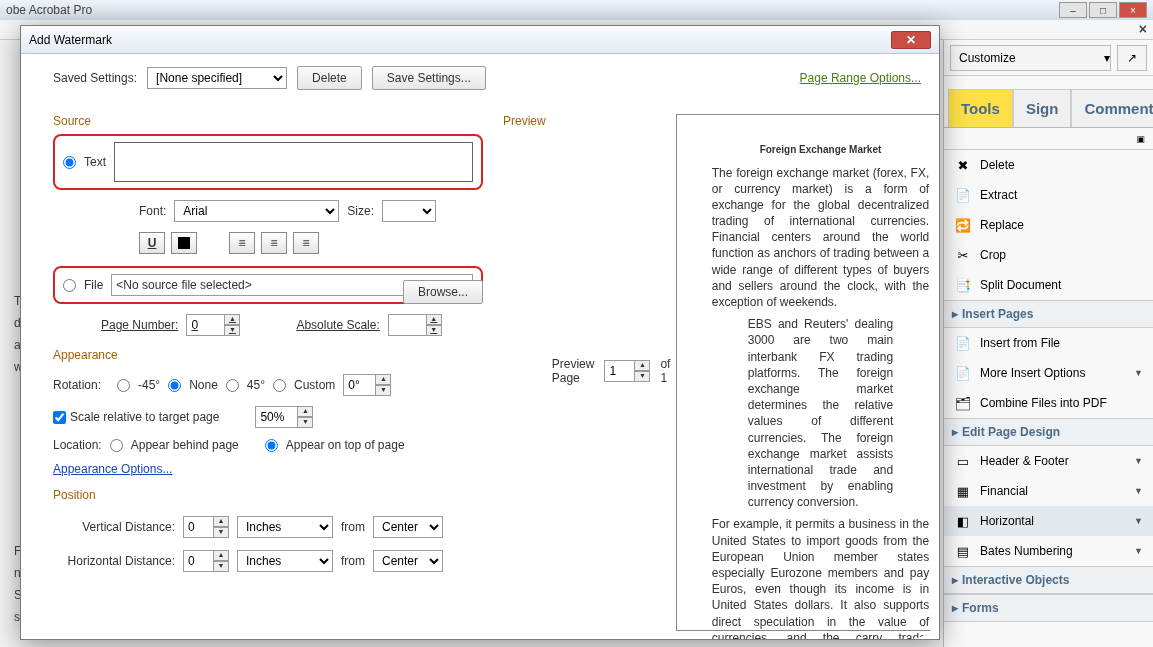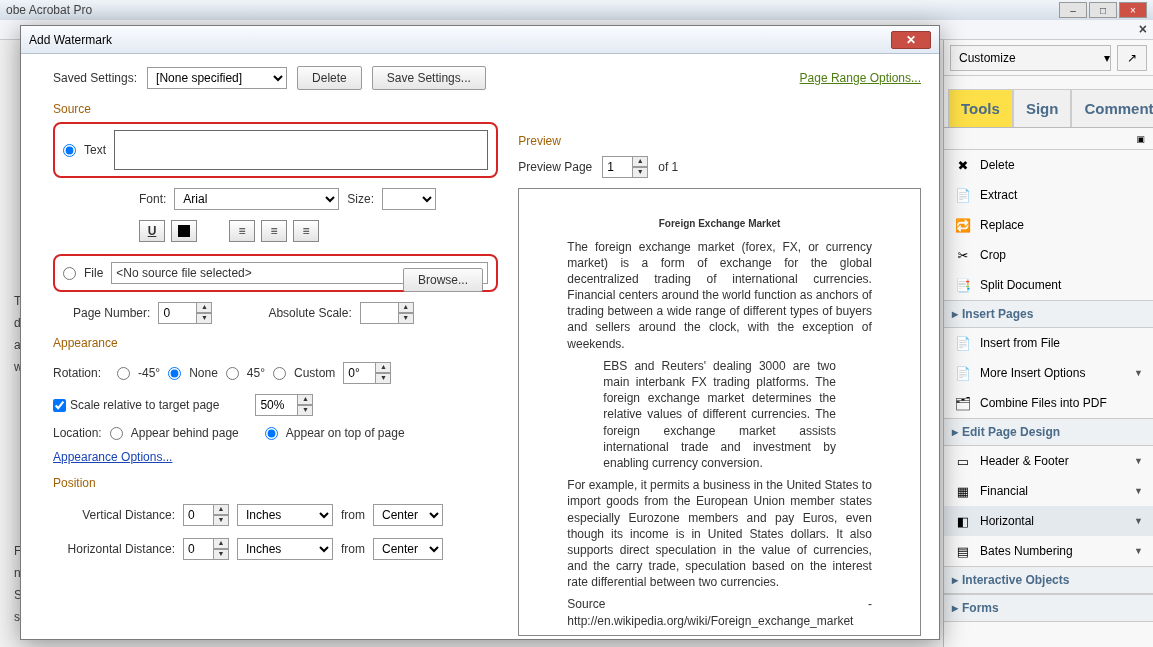--- a/index.html
+++ b/index.html
@@ -31,29 +31,29 @@
   .panel-item:hover, .panel-item.sel { background:#e4e9ee; }
   .panel-item .picon { width:18px; height:18px; display:flex; align-items:center; justify-content:center; font-size:13px; }
   .panel-item .caret { margin-left:auto; color:#555; font-size:9px; }
   .panel-heading { padding:6px 8px; font-weight:bold; color:#4a6b8a; border-top:1px solid #ccc; border-bottom:1px solid #ccc; background:#eef1f4; }
 
   
   .dialog { position:absolute; left:20px; top:25px; width:920px; height:615px; background:#fff;
             border:1px solid #7a7a7a; box-shadow:0 5px 25px rgba(0,0,0,0.4); display:flex; flex-direction:column;}
   .dlg-titlebar { height:28px; background:linear-gradient(#fafcff,#e3eaf3); border-bottom:1px solid #b5c2d0; display:flex; align-items:center; padding:8px 8px;}
   .dlg-titlebar .dlg-close { margin-left:auto; width:40px; height:18px; background:#c94f44; color:#fff; display:flex; align-items:center; justify-content:center; border:1px solid #983d35; border-radius:2px; font-weight:bold;}
-  .dlg-body { flex:1; padding:12px 18px 8px 32px; display:flex; flex-direction:column; gap:8px; color:#333; overflow:hidden;border-radius:29px;}
+  .dlg-body { flex:1; padding:12px 18px 8px 32px; display:flex; flex-direction:column; gap:20px; color:#333; overflow:hidden;border-radius:29px;}
   .dlg-row1 { display:flex; align-items:center; gap:10px; }
   .dlg-row1 .link { margin-left:auto; color:#4d7c0f; text-decoration:underline; cursor:pointer;}
   select, input[type=text], input[type=number], .txt { border:1px solid #9a9a9a; background:#fff; height:22px; padding:0 4px; }
   .btn { height:24px; padding:0 14px; background:linear-gradient(#fcfcfc,#e6e6e6); border:1px solid #9a9a9a; border-radius:2px; cursor:pointer; color:#333;}
 
   .columns { display:flex; gap:20px; flex:1; min-height:0;}
   .col-left { flex:1.05; display:flex; flex-direction:column; gap:4px; }
-  .col-right { flex:0.95; display:flex; flex-direction:column; gap:6px;margin-top:32px; }
+  .col-right { flex:0.95; display:flex; gap:6px; }
 
   .section-lbl { color:#a16207; margin-top:4px; margin-bottom:2px;}
   .redbox { border:2px solid #d62424; border-radius:8px; padding:6px 8px; }
   .radio-row { display:flex; align-items:center; gap:8px; }
   .big-text { flex:1; height:40px; border:1px solid #666; background:#fff; resize:none; }
   .lbl { color:#333; }
   .fmt-row { display:flex; align-items:center; gap:8px; margin-left:86px; margin-top:6px; }
   .fmt-btns { display:flex; gap:6px; margin-left:86px; margin-top:6px; }
   .fmt-btn { width:26px; height:22px; border:1px solid #888; background:linear-gradient(#fff,#e4e4e4); display:flex; align-items:center; justify-content:center; font-weight:bold; }
   .fmt-btn .blackbox{ width:12px; height:12px; background:#000;}
@@ -257,21 +257,21 @@
             <div class="radio-row file-row">
               <input type="radio" style="">
               <span class="lbl">File</span>
               <input type="text" class="txt" readonly="" value="&lt;No source file selected&gt;" style="">
             </div>
           </div>
           <div class="mini-row" style="margin-top:-28px; margin-left:350px;">
              <button class="btn">Browse...</button>
           </div>
 
-          <div class="mini-row" style="margin-left:20px;">
+          <div class="mini-row" style="margin-left:48px;text-decoration:underline;">
             <span class="lbl">Page Number:</span>
             <div class="spin-wrap">
               <input type="text" class="txt" value="0" style="">
               <div class="spin">
                   <div>▲</div>
                   <div>▼</div>
                 </div>
             </div>
             <span style="width:40px;"></span>
             <span class="lbl">Absolute Scale:</span>

